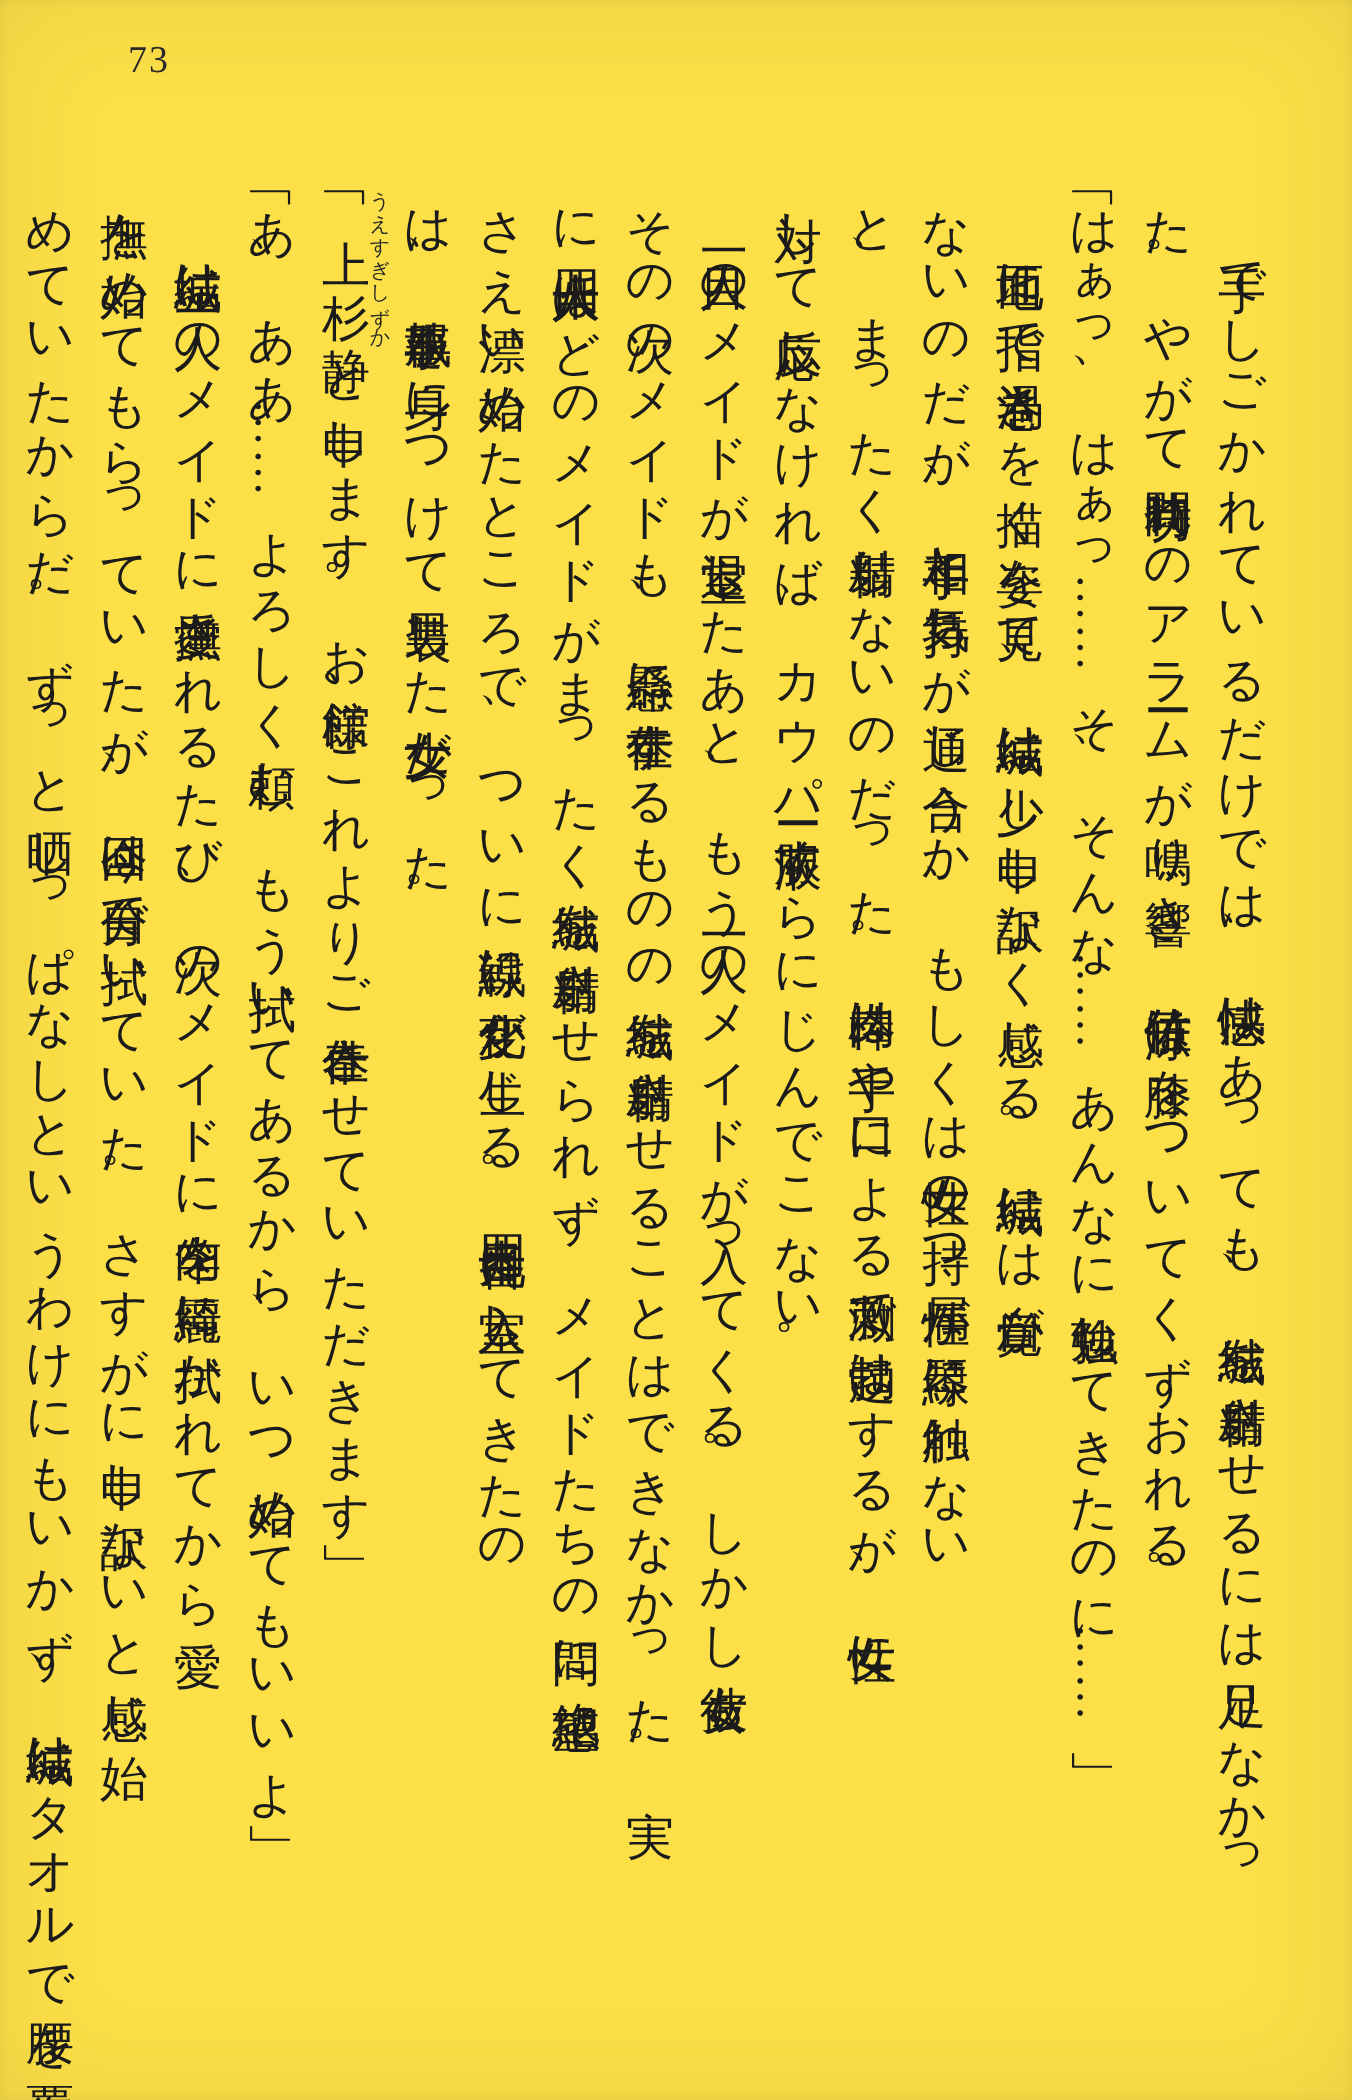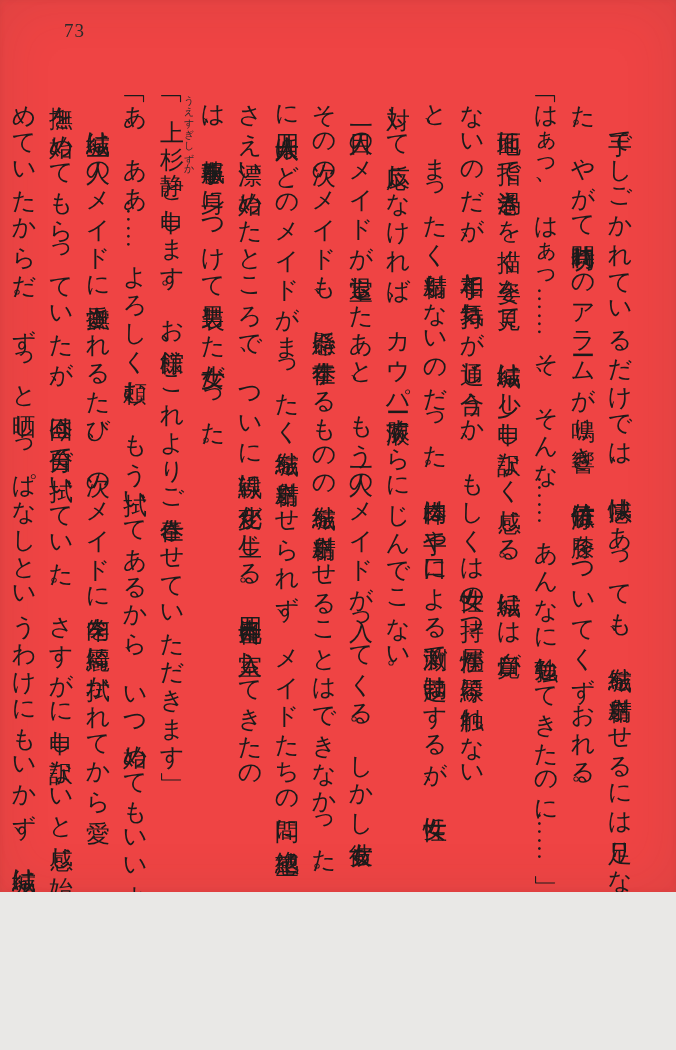--- a/index.html
+++ b/index.html
@@ -4,23 +4,23 @@
 <style>
   html, body {
     margin: 0;
     padding: 0;
     background: #e9e8e6;
     font-family: "Liberation Serif", "DejaVu Serif", serif;
   }
   .page {
     position: relative;
     width: 676px;
-    height: 892px;
+    height: 1050px;
     margin: 0 auto;
-    background: #ef4444;
+    background: #fde047;
     box-shadow: inset 0 0 55px rgba(60,55,50,0.10), inset 0 0 6px rgba(60,55,50,0.08);
     overflow: hidden;
   }
   .page-number {
     position: absolute;
     top: 20px;
     left: 64px;
     font-size: 19px;
     color: #2a2a2a;
     letter-spacing: 1px;

